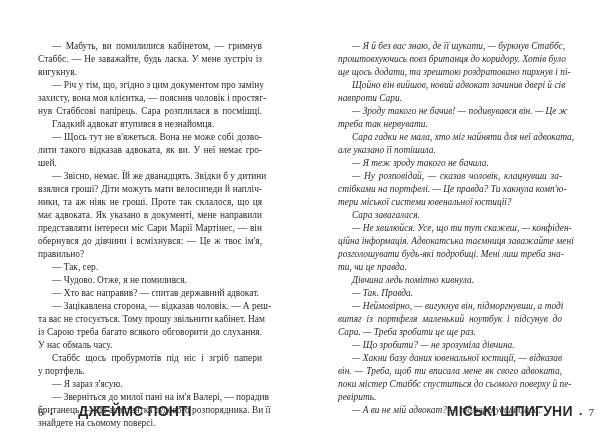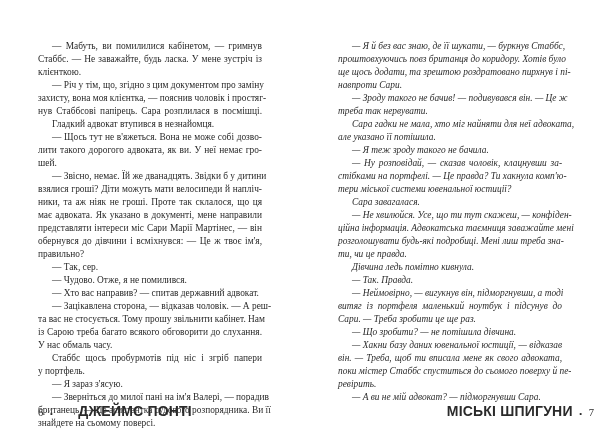--- a/index.html
+++ b/index.html
@@ -28,27 +28,27 @@
   .footer.left { left:38px; }
   .footer.right { right:38px; text-align:left; }
 </style>
 </head>
 <body>
 
 <div class="spread">
   <div class="page left" id="left-page">
       <div class="line indent">— Мабуть, ви помилилися кабінетом, — гримнув</div>
       <div class="line">Стаббс. — Не заважайте, будь ласка. У мене зустріч із</div>
-      <div class="line last">клієнткою.</div>
+      <div class="line last">вигукнув.</div>
       <div class="line indent">— Річ у тім, що, згідно з цим документом про заміну</div>
       <div class="line">захисту, вона моя клієнтка, — пояснив чоловік і простяг-</div>
       <div class="line">нув Стаббсові папірець. Сара розплилася в посмішці.</div>
       <div class="line indent last">Гладкий адвокат втупився в незнайомця.</div>
       <div class="line indent">— Щось тут не в'яжеться. Вона не може собі дозво-</div>
-      <div class="line">лити такого дорогого адвоката, як ви. У неї немає гро-</div>
+      <div class="line">лити такого відказав адвоката, як ви. У неї немає гро-</div>
       <div class="line last">шей.</div>
       <div class="line indent">— Звісно, немає. Їй же дванадцять. Звідки б у дитини</div>
       <div class="line">взялися гроші? Діти можуть мати велосипеди й наплiч-</div>
       <div class="line">ники, та аж ніяк не гроші. Проте так склалося, що ця</div>
       <div class="line">має адвоката. Як указано в документі, мене направили</div>
       <div class="line">представляти інтереси міс Сари Марії Мартінес, — він</div>
       <div class="line">обернувся до дівчини і всміхнувся: — Це ж твоє ім'я,</div>
       <div class="line last">правильно?</div>
       <div class="line indent last">— Так, сер.</div>
       <div class="line indent last">— Чудово. Отже, я не помилився.</div>
@@ -61,40 +61,41 @@
       <div class="line last">у портфель.</div>
       <div class="line indent last">— Я зараз з'ясую.</div>
       <div class="line indent">— Зверніться до милої пані на ім'я Валері, — порадив</div>
       <div class="line">британець. — Це асистентка судового розпорядника. Ви її</div>
       <div class="line last">знайдете на сьомому поверсі.</div>
     </div>
   <div class="page right" id="right-page">
       <div class="line indent">— Я й без вас знаю, де її шукати, — буркнув Стаббс,</div>
       <div class="line">проштовхуючись повз британця до коридору. Хотів було</div>
       <div class="line">ще щось додати, та зрештою роздратовано пирхнув і пі-</div>
+      <div class="line indent">Щойно він вийшов, новий адвокат зачинив двері й сів</div>
       <div class="line last">навпроти Сари.</div>
       <div class="line indent">— Зроду такого не бачив! — подивувався він. — Це ж</div>
       <div class="line last">треба так нервувати.</div>
       <div class="line indent">Сара гадки не мала, хто міг найняти для неї адвоката,</div>
       <div class="line last">але указано її потішила.</div>
       <div class="line indent last">— Я теж зроду такого не бачила.</div>
       <div class="line indent">— Ну розповідай, — сказав чоловік, клацнувши за-</div>
       <div class="line">стібками на портфелі. — Це правда? Ти хакнула комп'ю-</div>
       <div class="line last">тери міської системи ювенальної юстиції?</div>
       <div class="line indent last">Сара завагалася.</div>
       <div class="line indent">— Не хвилюйся. Усе, що ти тут скажеш, — конфіден-</div>
       <div class="line">ційна інформація. Адвокатська таємниця заважайте мені</div>
       <div class="line">розголошувати будь-які подробиці. Мені лиш треба зна-</div>
       <div class="line last">ти, чи це правда.</div>
       <div class="line indent last">Дівчина ледь помітно кивнула.</div>
       <div class="line indent last">— Так. Правда.</div>
       <div class="line indent">— Неймовірно, — вигукнув він, підморгнувши, а тоді</div>
       <div class="line">витяг із портфеля маленький ноутбук і підсунув до</div>
       <div class="line last">Сари. — Треба зробити це ще раз.</div>
-      <div class="line indent last">— Що зробити? — не потішила дівчина.</div>
+      <div class="line indent last">— Що зробити? — не зрозуміла дівчина.</div>
       <div class="line indent">— Хакни базу даних ювенальної юстиції, — відказав</div>
       <div class="line">він. — Треба, щоб ти вписала мене як свого адвоката,</div>
       <div class="line">поки містер Стаббс спуститься до сьомого поверху й пе-</div>
       <div class="line last">ревірить.</div>
       <div class="line indent last">— А ви не мій адвокат? — підморгнувши Сара.</div>
     </div>
 
   <div class="footer left">
     <span class="num">6</span>
     <span class="dot">•</span>

